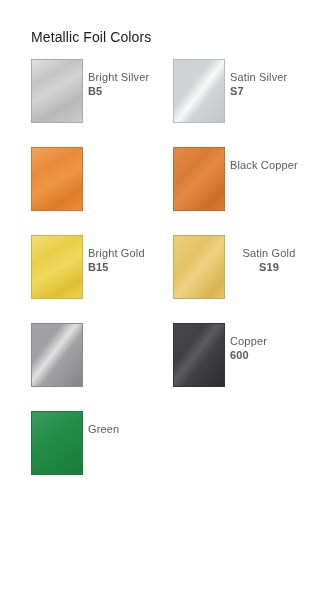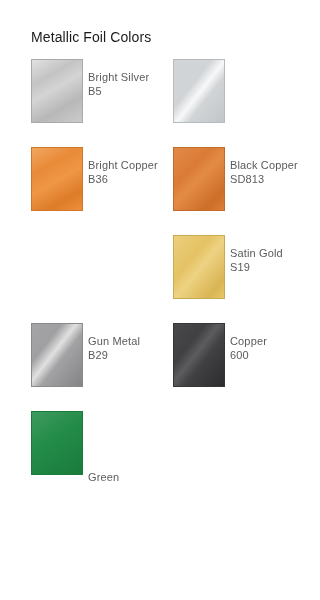--- a/index.html
+++ b/index.html
@@ -69,21 +69,21 @@
     position: absolute;
     left: 57px;
     top: 12px;
     width: 78px;
     color: #5b5b5b;
     font-size: 11px;
     line-height: 13.5px;
     letter-spacing: 0.15px;
   }
   .swatch-name { display: block; white-space: nowrap; }
-  .swatch-code { display: block; white-space: nowrap; }
+  .swatch-code { display: block; white-space: nowrap; font-weight: bold; }
 </style>
 </head>
 <body style="background: rgb(255, 255, 255);">
 
 <h1 id="page-title" style="color: rgb(27, 27, 27);">Metallic Foil Colors</h1>
 
 <div id="swatch-grid">
 
   <div class="swatch-row">
     <div class="swatch-cell col-0">
@@ -92,82 +92,86 @@
       </div>
       <div class="swatch-label" style="color: rgb(91, 91, 91);">
         <span class="swatch-name">Bright Silver</span>
         <span class="swatch-code">B5</span>
       </div>
     </div>
     <div class="swatch-cell col-1">
       <div class="swatch-chip" style="background-color: rgb(207, 210, 212);">
         <span class="sheen" style="background: linear-gradient(128deg, rgba(255, 255, 255, 0.05) 0%, rgba(255, 255, 255, 0.05) 38%, rgba(255, 255, 255, 0.85) 52%, rgba(255, 255, 255, 0.05) 64%, rgba(150, 155, 160, 0.22) 100%);"></span>
       </div>
+      <div class="swatch-label" style="color: rgb(91, 91, 91);">
+        <span class="swatch-name">Satin Silver</span>
+        <span class="swatch-code">S7</span>
+      </div>
     </div>
   </div>
 
   <div class="swatch-row">
     <div class="swatch-cell col-0">
       <div class="swatch-chip" style="background-color: rgb(232, 132, 46);">
         <span class="sheen" style="background: linear-gradient(150deg, rgba(255, 220, 170, 0.4) 0%, rgba(255, 255, 255, 0.05) 30%, rgba(255, 200, 130, 0.28) 52%, rgba(170, 85, 15, 0.18) 78%, rgba(255, 190, 120, 0.2) 100%);"></span>
       </div>
-      <div class="swatch-label" style="color: rgb(91, 91, 91);">
-        <span class="swatch-name">Bright Copper</span>
-        <span class="swatch-code">B36</span>
-      </div>
     </div>
     <div class="swatch-cell col-1">
       <div class="swatch-chip" style="background-color: rgb(217, 118, 46);">
         <span class="sheen" style="background: linear-gradient(135deg, rgba(255, 210, 160, 0.22) 0%, rgba(255, 255, 255, 0.04) 34%, rgba(255, 200, 140, 0.26) 50%, rgba(160, 80, 20, 0.22) 82%, rgba(255, 180, 110, 0.12) 100%);"></span>
       </div>
       <div class="swatch-label" style="color: rgb(91, 91, 91);">
         <span class="swatch-name">Black Copper</span>
-        <span class="swatch-code">SD813</span>
       </div>
     </div>
   </div>
 
 
   <div class="swatch-row">
+    <div class="swatch-cell col-0">
+      <div class="swatch-chip" style="background-color: rgb(232, 203, 58);">
+        <span class="sheen" style="background: linear-gradient(150deg, rgba(255, 250, 200, 0.45) 0%, rgba(255, 255, 255, 0.06) 30%, rgba(255, 245, 170, 0.32) 52%, rgba(180, 145, 20, 0.2) 80%, rgba(255, 240, 160, 0.22) 100%);"></span>
+      </div>
+      <div class="swatch-label" style="color: rgb(91, 91, 91);">
+        <span class="swatch-name">Bright Gold</span>
+        <span class="swatch-code">B15</span>
+      </div>
+    </div>
     <div class="swatch-cell col-1">
       <div class="swatch-chip" style="background-color: rgb(227, 191, 92);">
         <span class="sheen" style="background: linear-gradient(130deg, rgba(255, 245, 200, 0.3) 0%, rgba(255, 255, 255, 0.05) 36%, rgba(255, 240, 190, 0.4) 52%, rgba(175, 140, 50, 0.2) 84%, rgba(255, 235, 180, 0.14) 100%);"></span>
       </div>
-      <div class="swatch-label" style="color: rgb(91, 91, 91);">
+      <div class="swatch-label" style="color: rgb(91, 91, 91); text-align: center;">
         <span class="swatch-name">Satin Gold</span>
         <span class="swatch-code">S19</span>
       </div>
     </div>
   </div>
 
   <div class="swatch-row">
     <div class="swatch-cell col-0">
       <div class="swatch-chip" style="background-color: rgb(154, 154, 156);">
         <span class="sheen" style="background: linear-gradient(128deg, rgba(255, 255, 255, 0.1) 0%, rgba(255, 255, 255, 0.06) 30%, rgba(255, 255, 255, 0.7) 45%, rgba(255, 255, 255, 0.08) 58%, rgba(80, 80, 85, 0.3) 100%);"></span>
-      </div>
-      <div class="swatch-label" style="color: rgb(91, 91, 91);">
-        <span class="swatch-name">Gun Metal</span>
-        <span class="swatch-code">B29</span>
       </div>
     </div>
     <div class="swatch-cell col-1">
       <div class="swatch-chip" style="background-color: rgb(61, 61, 63);">
         <span class="sheen" style="background: linear-gradient(128deg, rgba(255, 255, 255, 0.06) 0%, rgba(255, 255, 255, 0.02) 32%, rgba(255, 255, 255, 0.16) 46%, rgba(255, 255, 255, 0.02) 60%, rgba(0, 0, 0, 0.28) 100%);"></span>
       </div>
       <div class="swatch-label" style="color: rgb(91, 91, 91);">
         <span class="swatch-name">Copper</span>
         <span class="swatch-code">600</span>
       </div>
     </div>
   </div>
 
   <div class="swatch-row">
     <div class="swatch-cell col-0">
       <div class="swatch-chip" style="background-color: rgb(31, 138, 69);">
         <span class="sheen" style="background: linear-gradient(145deg, rgba(255, 255, 255, 0.14) 0%, rgba(255, 255, 255, 0.02) 42%, rgba(5, 70, 30, 0.22) 100%);"></span>
       </div>
-      <div class="swatch-label" style="color: rgb(91, 91, 91); margin-top: 48px;">
+      <div class="swatch-label" style="color: rgb(91, 91, 91);">
         <span class="swatch-name">Green</span>
       </div>
     </div>
   </div>
 
 </div>
 
 </body></html>

